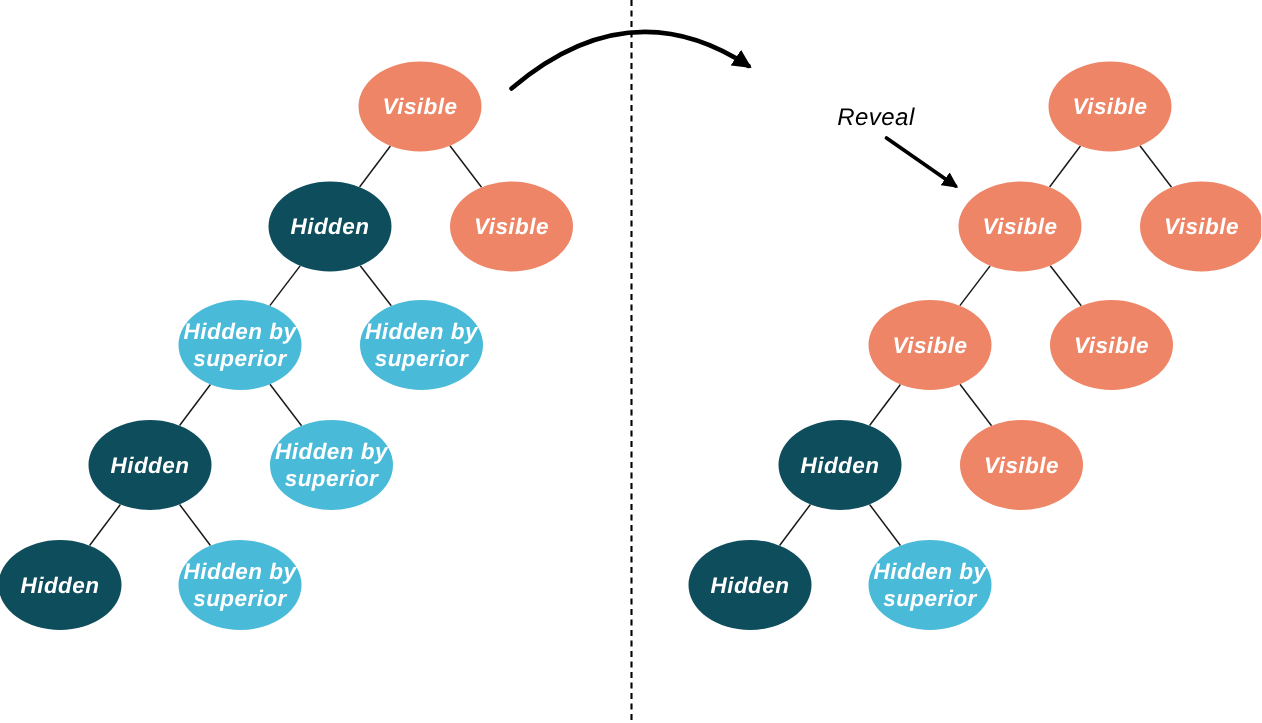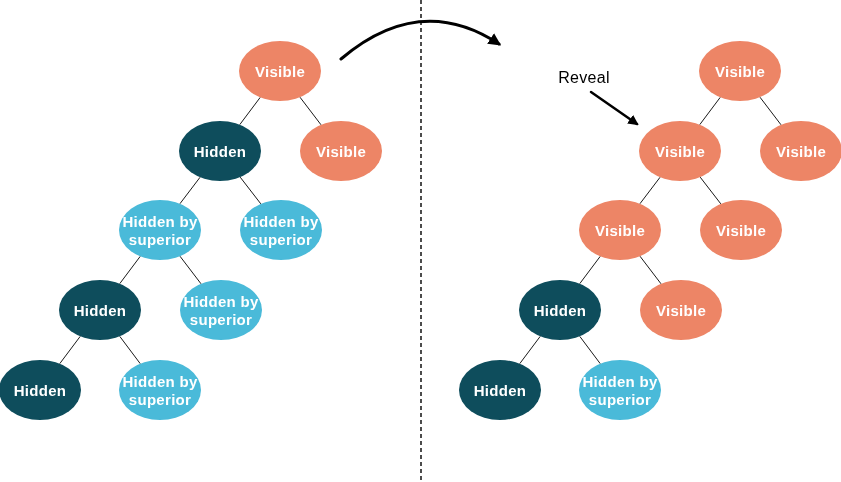--- a/index.html
+++ b/index.html
@@ -7,20 +7,21 @@
     padding: 0;
     background: #ffffff;
   }
   .stage {
     position: relative;
     width: 841px;
     height: 482px;
     background: var(--bg, #ffffff);
     overflow: hidden;
     font-family: "Liberation Sans", sans-serif;
+    font-style: italic;
   }
   svg { display: block; }
   text, tspan {
     font-family: "Liberation Sans", sans-serif;
   }
   .node-label {
     font-size: 15px;
     font-weight: 600;
     letter-spacing: 0.3px;
     fill: var(--node-text, #ffffff);

